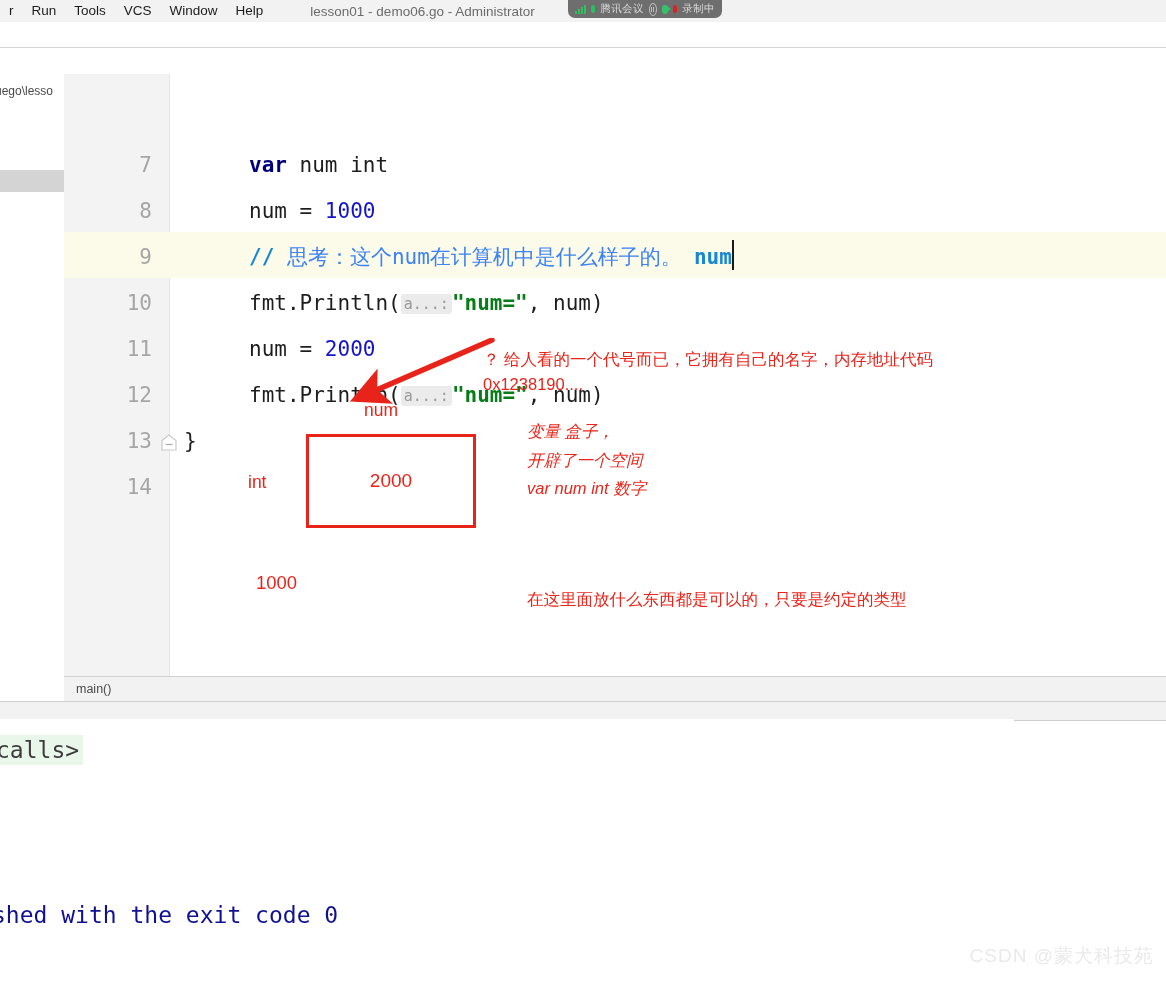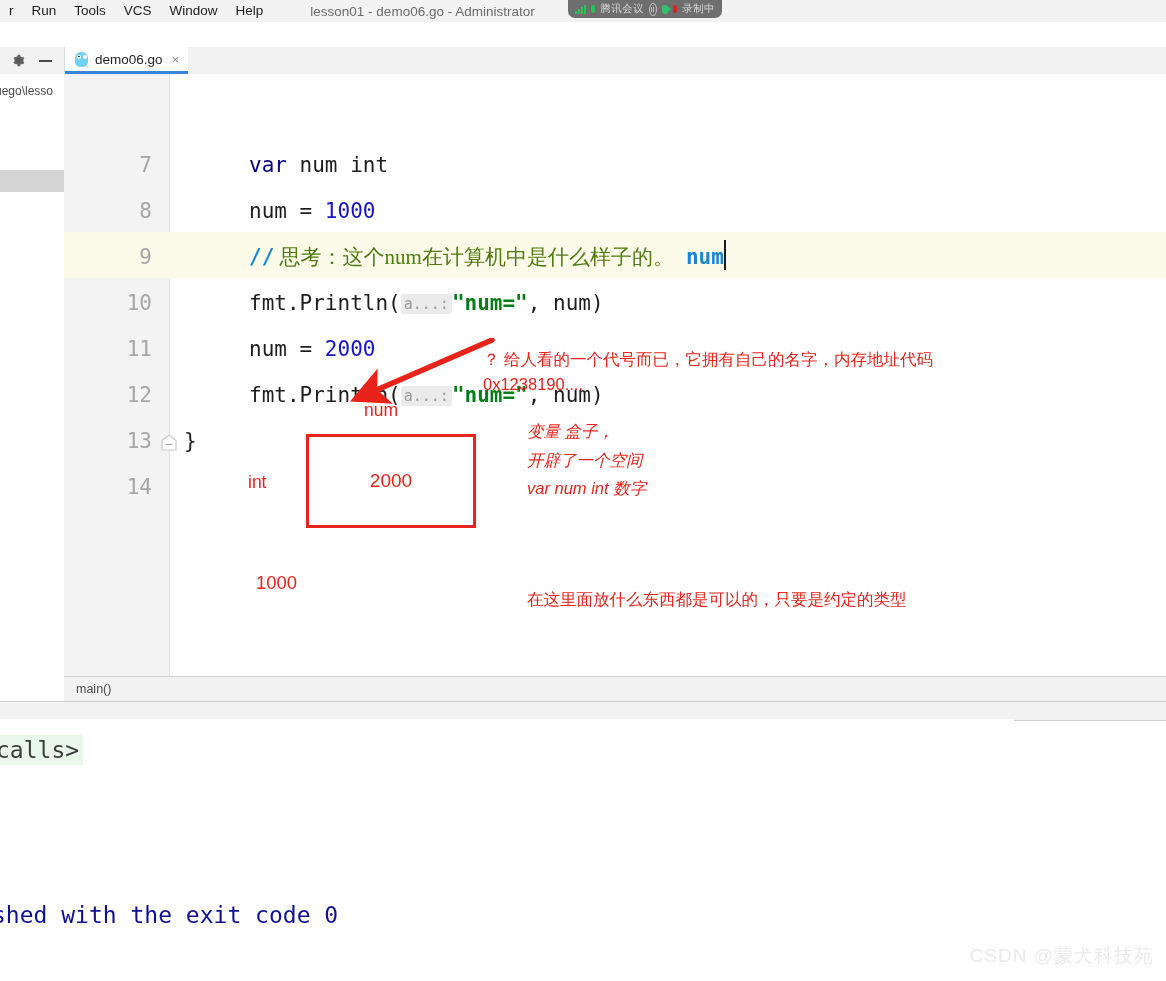--- a/index.html
+++ b/index.html
@@ -139,24 +139,24 @@
     height:46px; line-height:46px;
     font-family:"DejaVu Sans Mono","Liberation Mono",monospace;
     font-size:21px; color:#a6a6a6;
   }
   .code {
     position:absolute; left:185px;
     height:46px; line-height:46px;
     font-family:"DejaVu Sans Mono","Liberation Mono",monospace;
     font-size:21px; color:#1d1d1d; white-space:pre;
   }
-  .kw { color:#00007f; font-weight:normal; }
+  .kw { color:#00007f; font-weight:bold; }
   .num { color:#1414cc; }
   .str { color:#067d17; font-weight:bold; }
-  .cmt { color:#4d7c0f;font-family:Liberation Serif, serif; }
+  .cmt { color:#3b82f6; }
   .cmt-b { color:#1787d4; font-weight:bold; }
   .hint {
     background:#ebebeb; color:#9a9a9a; font-size:15px;
     border-radius:3px; padding:1px 3px; vertical-align:middle;
   }
   .caret {
     display:inline-block; width:2px; height:30px; background:#1a1a1a;
     vertical-align:-6px; margin-left:0px;
   }
   .fold-marker {
@@ -260,38 +260,20 @@
         <b></b>
         <b></b>
       </span>
     <span class="fb-pill"></span>
     <span class="fb-dot rec"></span>
     <span class="fb-txt">录制中</span>
   </div>
 
   <div class="ide-toolbar"></div>
 
-  <div class="tabstrip">
-    <div class="tool-btns">
-      <span class="gear-icon">
-        <svg width="13" height="13" viewBox="0 0 16 16">
-          <path fill="#4a4a4a" d="M8 5.2A2.8 2.8 0 1 0 8 10.8 2.8 2.8 0 0 0 8 5.2zm0 4.2A1.4 1.4 0 1 1 8 6.6a1.4 1.4 0 0 1 0 2.8z"></path>
-          <path fill="#4a4a4a" d="M14 8c0-.4 0-.7-.1-1.1l1.3-1-1.5-2.6-1.6.6a5.5 5.5 0 0 0-1.8-1.1L10 1H7l-.3 1.8c-.7.2-1.3.6-1.8 1.1l-1.6-.6L1.8 5.9l1.3 1A6 6 0 0 0 3 8c0 .4 0 .7.1 1.1l-1.3 1 1.5 2.6 1.6-.6c.5.5 1.1.9 1.8 1.1L7 15h3l.3-1.8c.7-.2 1.3-.6 1.8-1.1l1.6.6 1.5-2.6-1.3-1c.1-.4.1-.7.1-1.1z" opacity=".85"></path>
-        </svg>
-      </span>
-      <span class="minus-icon"></span>
-    </div>
-    <div class="tab">
-      <span class="gopher">
-          <i></i>
-        </span>
-      <span>demo06.go</span>
-      <span class="tab-close">×</span>
-    </div>
-  </div>
 
   <div class="proj-panel">
     <div class="proj-path">uego\lesso</div>
     <div class="proj-sel"></div>
   </div>
 
   <div class="editor">
     <div class="gutter"></div>
     <div class="hl-row"></div>
 

